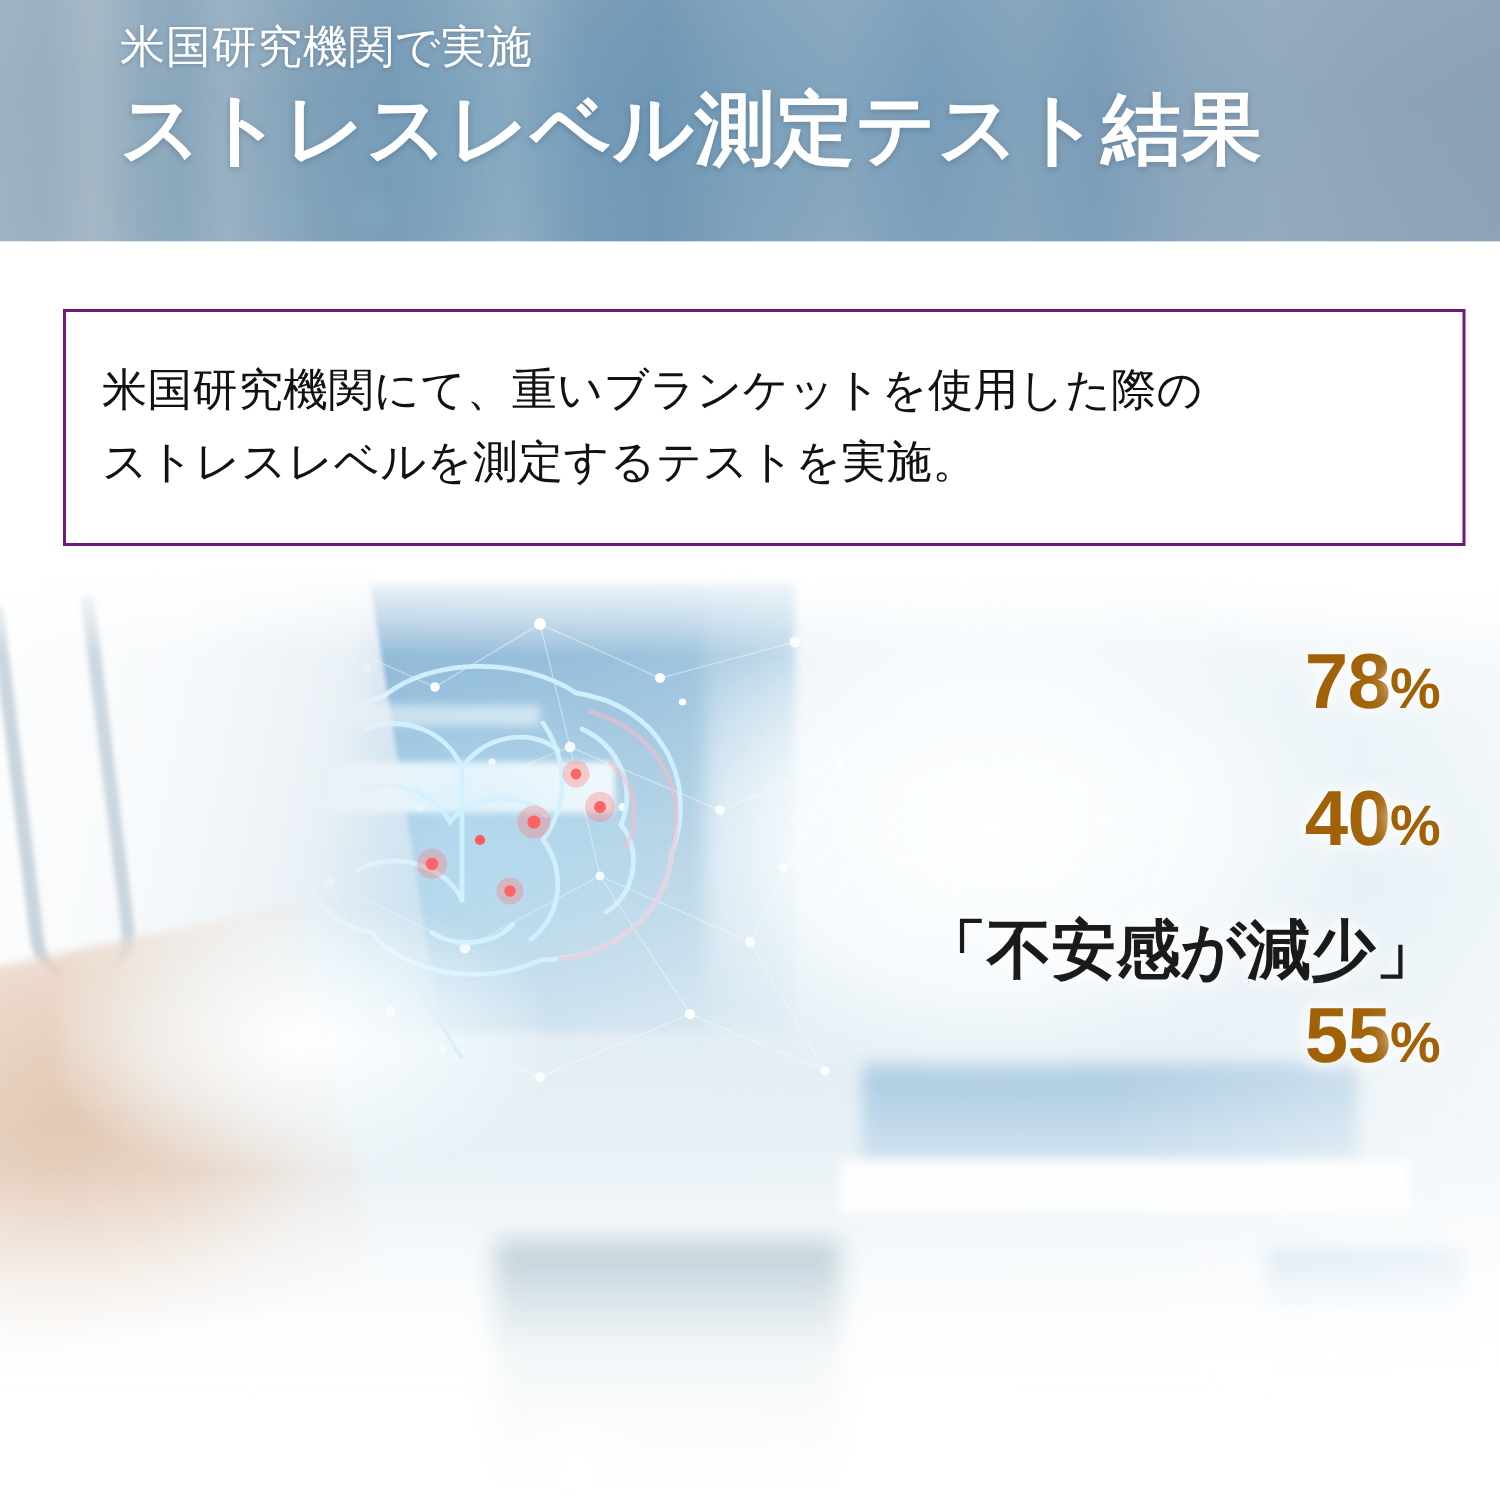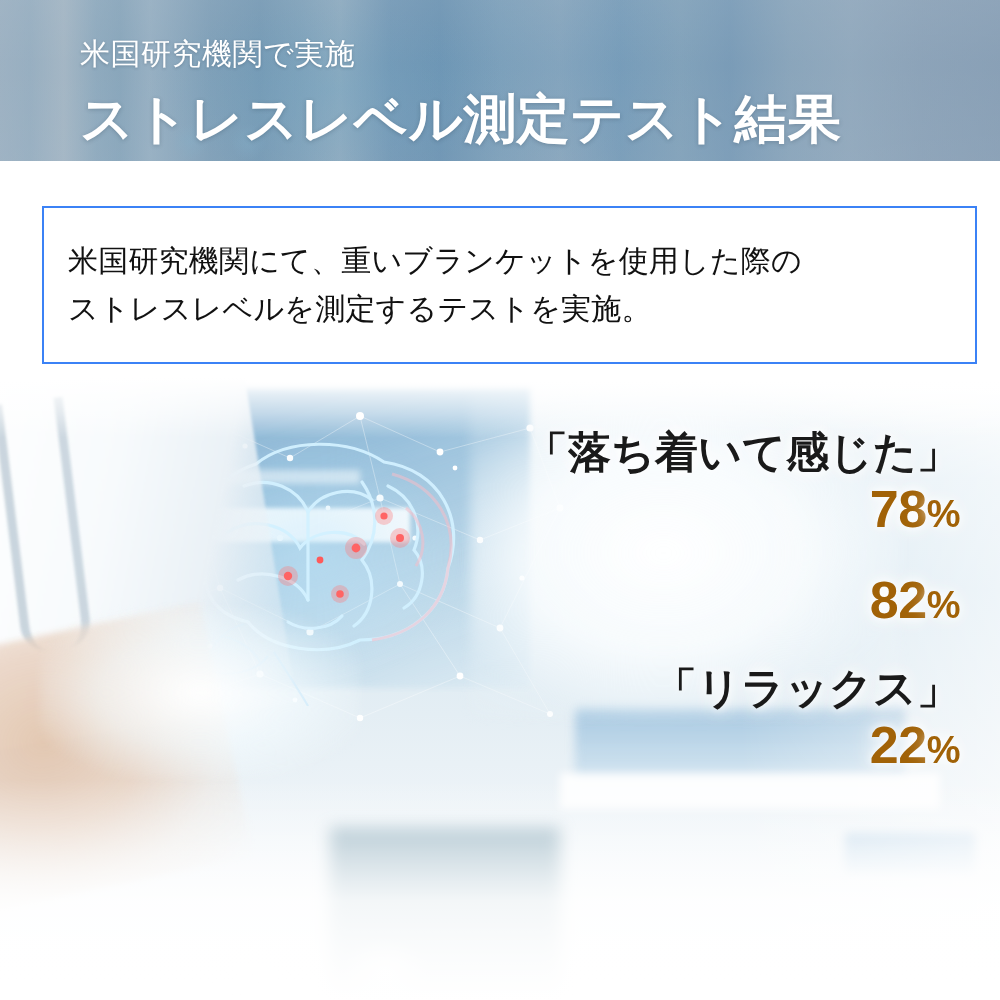--- a/index.html
+++ b/index.html
@@ -55,52 +55,52 @@
     inset: 0;
     background: linear-gradient(100deg,
       rgba(112,140,165,0.46) 0%,
       rgba(104,136,164,0.40) 35%,
       rgba(112,142,168,0.44) 62%,
       rgba(126,148,170,0.52) 100%);
   }
   .header-text {
     position: absolute;
     left: 80px;
-    top: 34px;
+    top: 12px;
     z-index: 4;
   }
   .eyebrow {
     color: #ffffff;
     font-size: 30px;
     line-height: 40px;
     letter-spacing: 0.5px;
     font-weight: 400;
     white-space: nowrap;
     text-shadow: 0 1px 3px rgba(40,60,80,0.30);
   }
   .headline {
     color: #ffffff;
     font-size: 53px;
     line-height: 66px;
-    margin-top: 12px;
+    margin-top: 2px;
     font-weight: 700;
     letter-spacing: 0.5px;
     white-space: nowrap;
     text-shadow: 0 1px 4px rgba(40,60,80,0.28);
   }
 
   
   .lead-box {
     position: absolute;
     left: 42px;
     top: 206px;
     width: 935px;
     height: 158px;
     box-sizing: border-box;
-    border: 2px solid #3b82f6;
+    border: 2px solid #701a75;
     background: #ffffff;
     display: flex;
     align-items: center;
   }
   .lead-text {
     color: #111111;
     font-size: 30px;
     line-height: 48px;
     padding: 0 0 0 24px;
     font-weight: 400;
@@ -438,28 +438,27 @@
 
     <div class="right-blob"></div>
     <div class="photo-fade-right"></div>
     <div class="photo-fade-top"></div>
     <div class="photo-fade-bottom"></div>
   </div>
 
   <div class="stats">
 
     <div class="stat">
-      <div class="stat-label">「落ち着いて感じた」</div>
       <div class="stat-value"><span>78</span><span class="pct">%</span></div>
     </div>
 
     <div class="stat">
-      <div class="stat-value"><span>82</span><span class="pct">%</span></div>
+      <div class="stat-value"><span>40</span><span class="pct">%</span></div>
     </div>
 
     <div class="stat">
-      <div class="stat-label">「リラックス」</div>
-      <div class="stat-value"><span>22</span><span class="pct">%</span></div>
+      <div class="stat-label">「不安感が減少」</div>
+      <div class="stat-value"><span>55</span><span class="pct">%</span></div>
     </div>
 
   </div>
 
 </div>
 
 </body></html>

